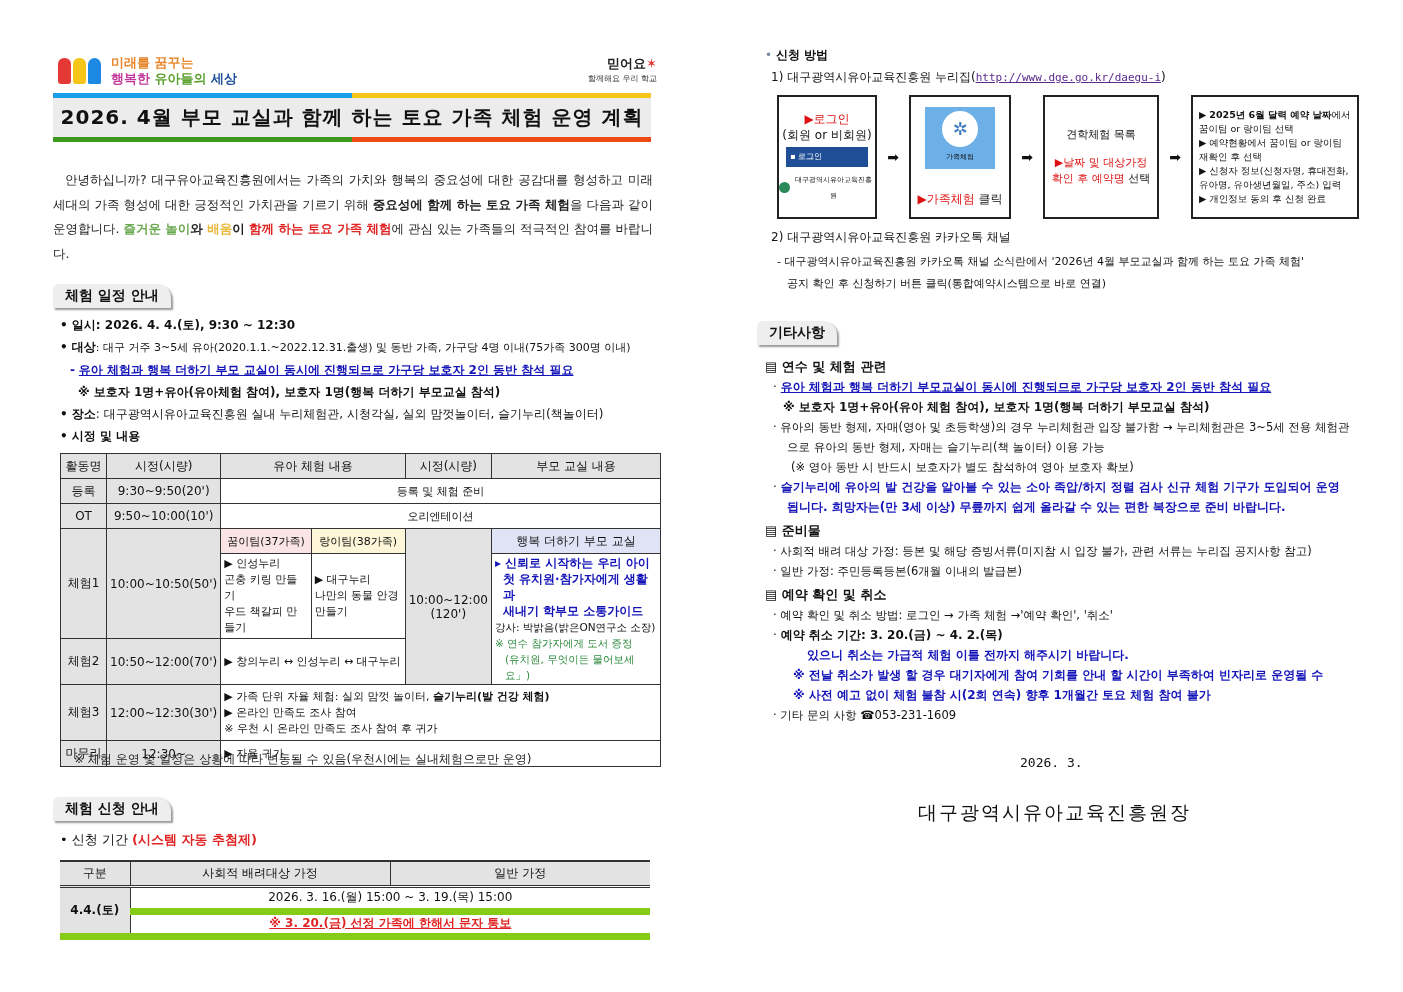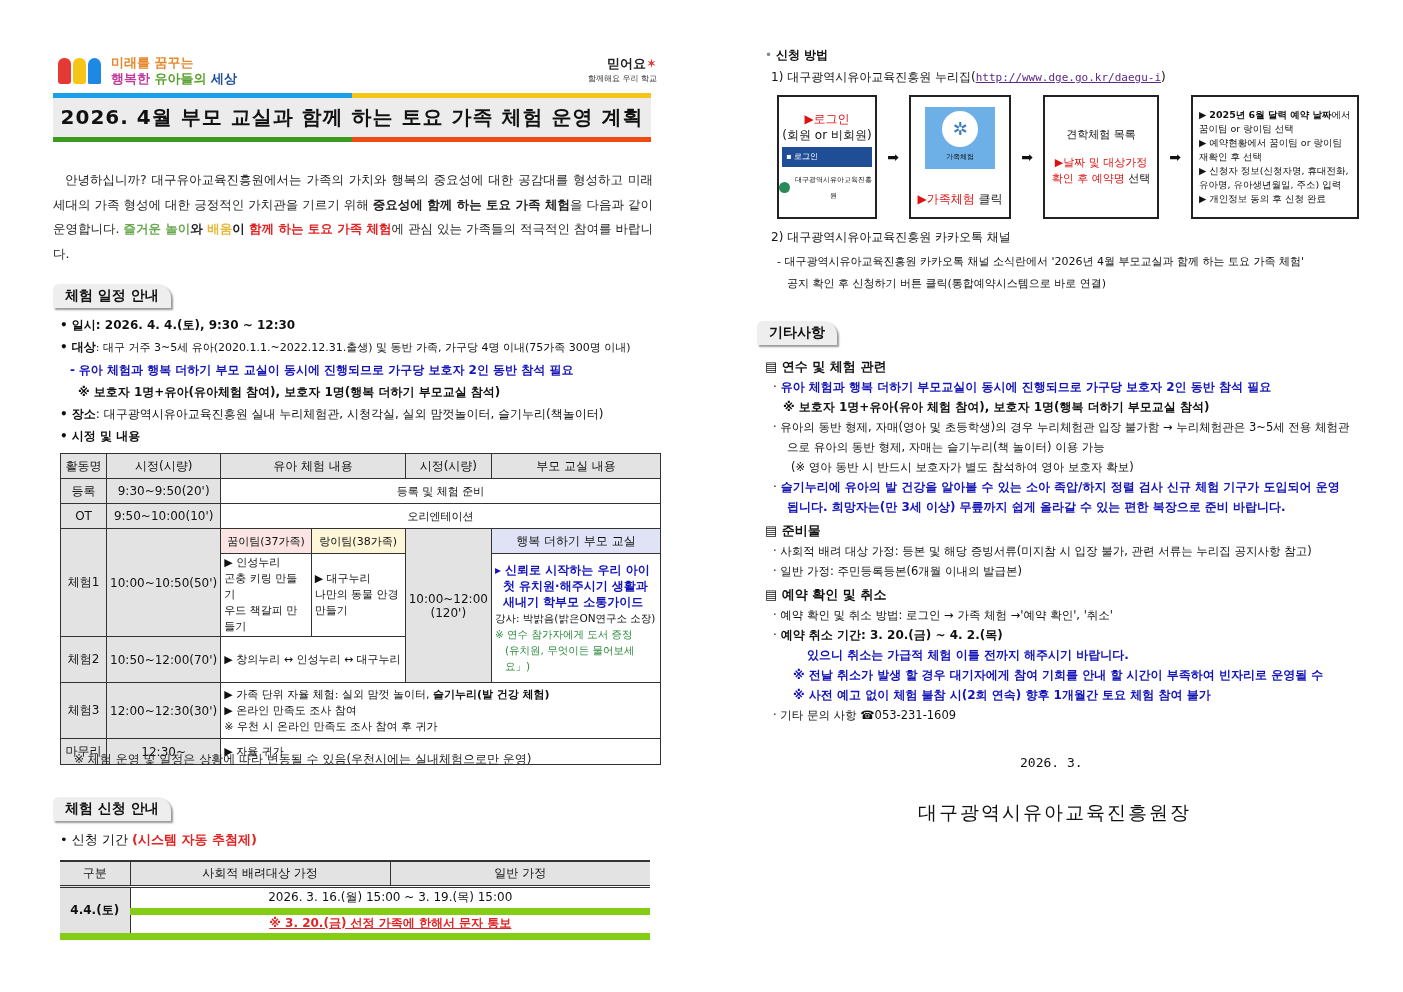--- a/index.html
+++ b/index.html
@@ -20,21 +20,21 @@
 .title-band{left:53px;top:98px;width:598px;height:39px;background:#ececec;display:flex;align-items:center;justify-content:center;font-size:20px;font-weight:bold;letter-spacing:1px}
 
 .intro{left:53px;top:168px;width:600px;font-size:12.5px;line-height:24.5px;color:#222;text-align:justify;text-indent:12px}
 .b{font-weight:bold}
 .green{color:#6aa84f;font-weight:bold}
 .yellow{color:#e8b93a;font-weight:bold}
 .red{color:#e02424;font-weight:bold}
 
 .tab{background:#eee;border-radius:6px 14px 0 0;box-shadow:2px 2px 2px #999;padding:3px 12px;font-size:14px;font-weight:bold}
 .bul{font-size:12px;line-height:22px}
-.blue-u{color:#1414b8;font-weight:bold;}
+.blue-u{color:#1414b8;font-weight:bold;text-decoration:underline}
 .blue{color:#1414b8;font-weight:bold}
 
 table{border-collapse:collapse}
 .sched{left:60px;top:453px;width:601px;font-size:11px}
 .sched td,.sched th{border:1px solid #333;text-align:center;padding:1px 3px;font-weight:normal}
 .sched th{background:#e3e3e3;font-size:12px;height:25px}
 .g{background:#e3e3e3;font-size:12px}
 .pink{background:#fbe4e4}
 .lyel{background:#fdf6d8}
 .lblue{background:#dfe3f5}
@@ -136,21 +136,21 @@
           <div>곤충 키링 만들기</div>
           <div>우드 책갈피 만들기</div>
         </td>
     <td class="left" style="line-height:16px">
           <div>▶ 대구누리</div>
           <div>나만의 동물 안경</div>
           <div>만들기</div>
         </td>
     <td rowspan="2" class="left" style="line-height:16px">
       <div class="blue" style="font-size:12px">▸ 신뢰로 시작하는 우리 아이</div>
-      <div class="blue" style="font-size:12px;padding-left:8px">첫 유치원·해주시기 생활과</div>
+      <div class="blue" style="font-size:12px;padding-left:8px">첫 유치원·참가자에게 생활과</div>
       <div class="blue" style="font-size:12px;padding-left:8px">새내기 학부모 소통가이드</div>
       <div style="font-size:10.5px">강사: 박밝음(밝은ON연구소 소장)</div>
       <div style="color:#2e8b3e;font-size:10.5px">※ 연수 참가자에게 도서 증정</div>
       <div style="color:#2e8b3e;font-size:10.5px;padding-left:10px">(유치원, 무엇이든 물어보세요」)</div>
     </td>
   </tr>
   <tr style="height:46px">
     <td class="g b">체험2</td>
     <td class="g">10:50~12:00(70')</td>
     <td colspan="2" class="left">▶ 창의누리 ↔ 인성누리 ↔ 대구누리</td>
@@ -198,21 +198,21 @@
 
 <div class="abs r12" style="left:765px;top:45px"><span style="color:#7a8aa0">• </span><span class="b">신청 방법</span></div>
 <div class="abs r12" style="left:771px;top:67px">
   <span>1) 대구광역시유아교육진흥원 누리집(</span><a href="#" style="color:#5a2a8a;font-family:'DejaVu Sans Mono',monospace;font-size:11px">http://www.dge.go.kr/daegu-i</a><span>)</span>
 </div>
 
 <div class="abs flow">
   <div class="fbox" style="width:100px">
     <div style="color:#d11;font-size:12px">▶로그인</div>
     <div style="font-size:12px">(회원 or 비회원)</div>
-    <div style="background:#1f4e96;color:#fff;width:90px;font-size:8px;text-align:left;padding:2px 4px;margin-top:4px">▪ 로그인</div>
+    <div style="background:#1f4e96;color:#fff;width:82px;font-size:8px;text-align:left;padding:2px 4px;margin-top:4px">▪ 로그인</div>
     <div style="font-size:7px;margin-top:5px;display:flex;align-items:center;gap:2px">
         <span style="display:inline-block;width:11px;height:11px;border-radius:50%;background:#2a8a5a"></span>
         <span>대구광역시유아교육진흥원</span>
       </div>
   </div>
   <div class="arrow">➡</div>
   <div class="fbox" style="width:102px">
     <div style="width:70px;height:62px;background:#6db0e8;display:flex;flex-direction:column;align-items:center;justify-content:center">
       <div style="width:36px;height:36px;border-radius:50%;background:#fff;display:flex;align-items:center;justify-content:center;color:#3a7abf;font-size:18px">✲</div>
       <div style="font-size:7px;margin-top:2px">가족체험</div>

